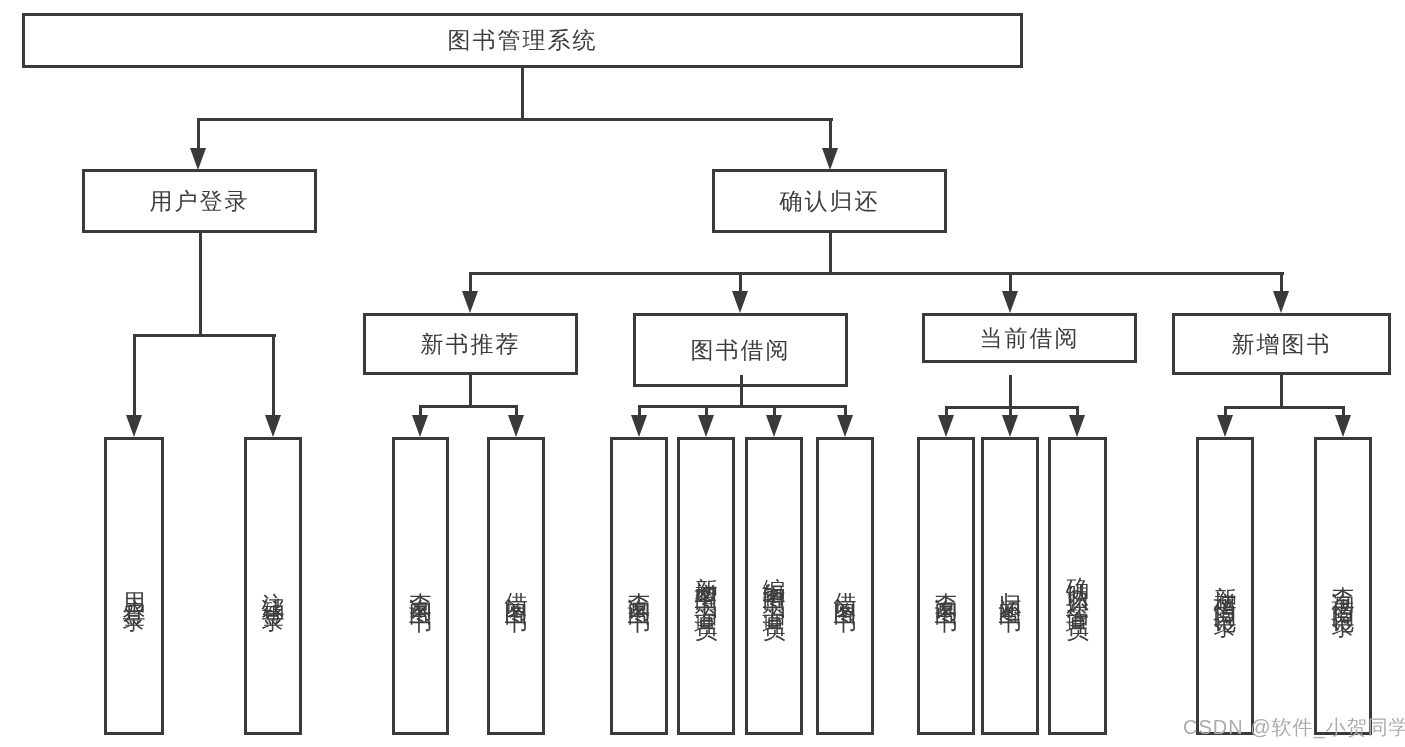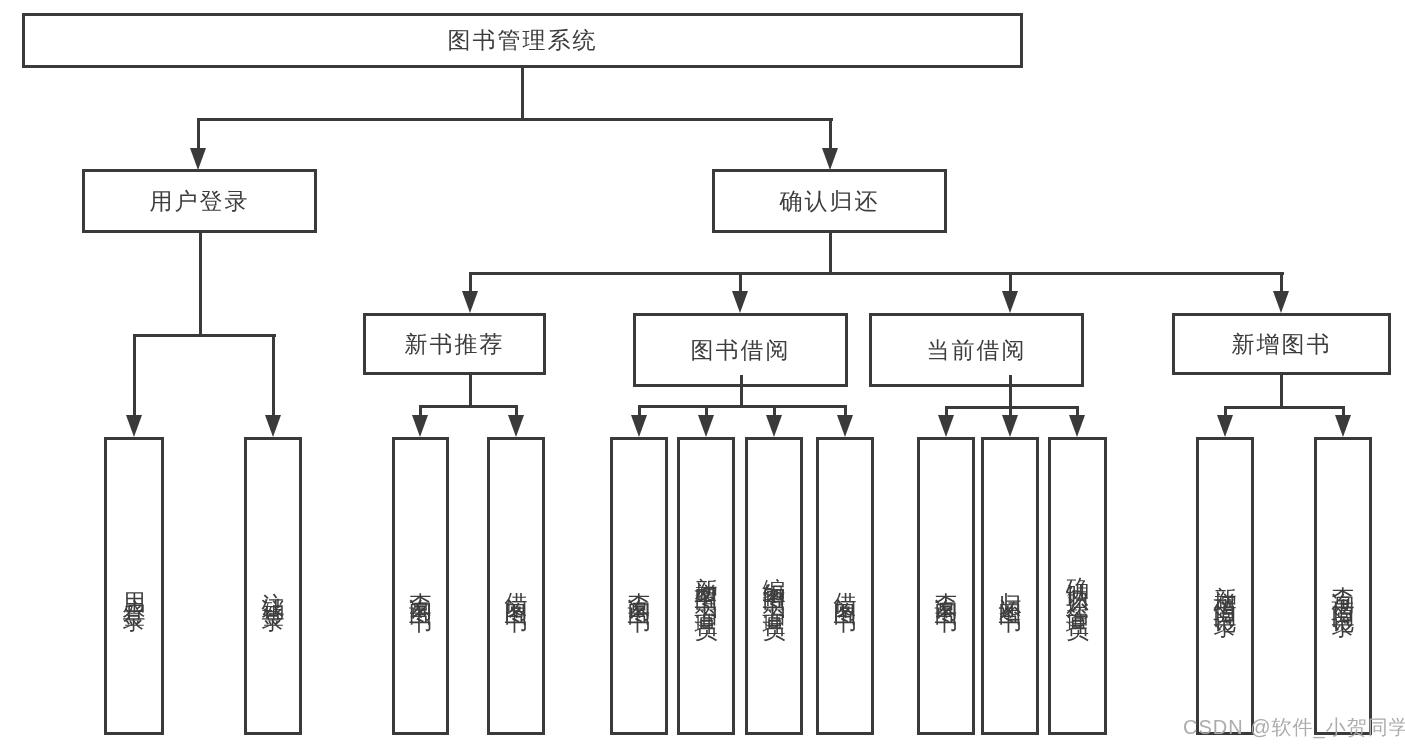--- a/index.html
+++ b/index.html
@@ -74,23 +74,23 @@
   <div class="ln" style="left:468.5px;top:271.5px;width:815px;height:3px;"></div>
   <div class="ln" style="left:468.5px;top:273px;width:3px;height:20px;"></div>
   <div class="ah" style="left:462px;top:291px;"></div>
   <div class="ln" style="left:738.5px;top:273px;width:3px;height:20px;"></div>
   <div class="ah" style="left:732px;top:291px;"></div>
   <div class="ln" style="left:1008.5px;top:273px;width:3px;height:20px;"></div>
   <div class="ah" style="left:1002px;top:291px;"></div>
   <div class="ln" style="left:1279.5px;top:273px;width:3px;height:20px;"></div>
   <div class="ah" style="left:1273px;top:291px;"></div>
 
-  <div class="bx" style="left:363px;top:313px;width:183px;height:62px;">新书推荐</div>
+  <div class="bx" style="left:363px;top:313px;width:215px;height:62px;">新书推荐</div>
   <div class="bx" style="left:633px;top:313px;width:215px;height:74px;">图书借阅</div>
-  <div class="bx" style="left:869px;top:313px;width:215px;height:74px;">当前借阅</div>
+  <div class="bx" style="left:922px;top:313px;width:215px;height:50px;">当前借阅</div>
   <div class="bx" style="left:1172px;top:313px;width:219px;height:62px;">新增图书</div>
 
   <div class="ln" style="left:468.5px;top:375px;width:3px;height:32px;"></div>
   <div class="ln" style="left:418.5px;top:404.5px;width:99px;height:3px;"></div>
   <div class="ln" style="left:418.5px;top:406px;width:3px;height:10px;"></div>
   <div class="ah" style="left:412px;top:415px;"></div>
   <div class="ln" style="left:514.5px;top:406px;width:3px;height:10px;"></div>
   <div class="ah" style="left:508px;top:415px;"></div>
 
   <div class="ln" style="left:739.5px;top:375px;width:3px;height:32px;"></div>

